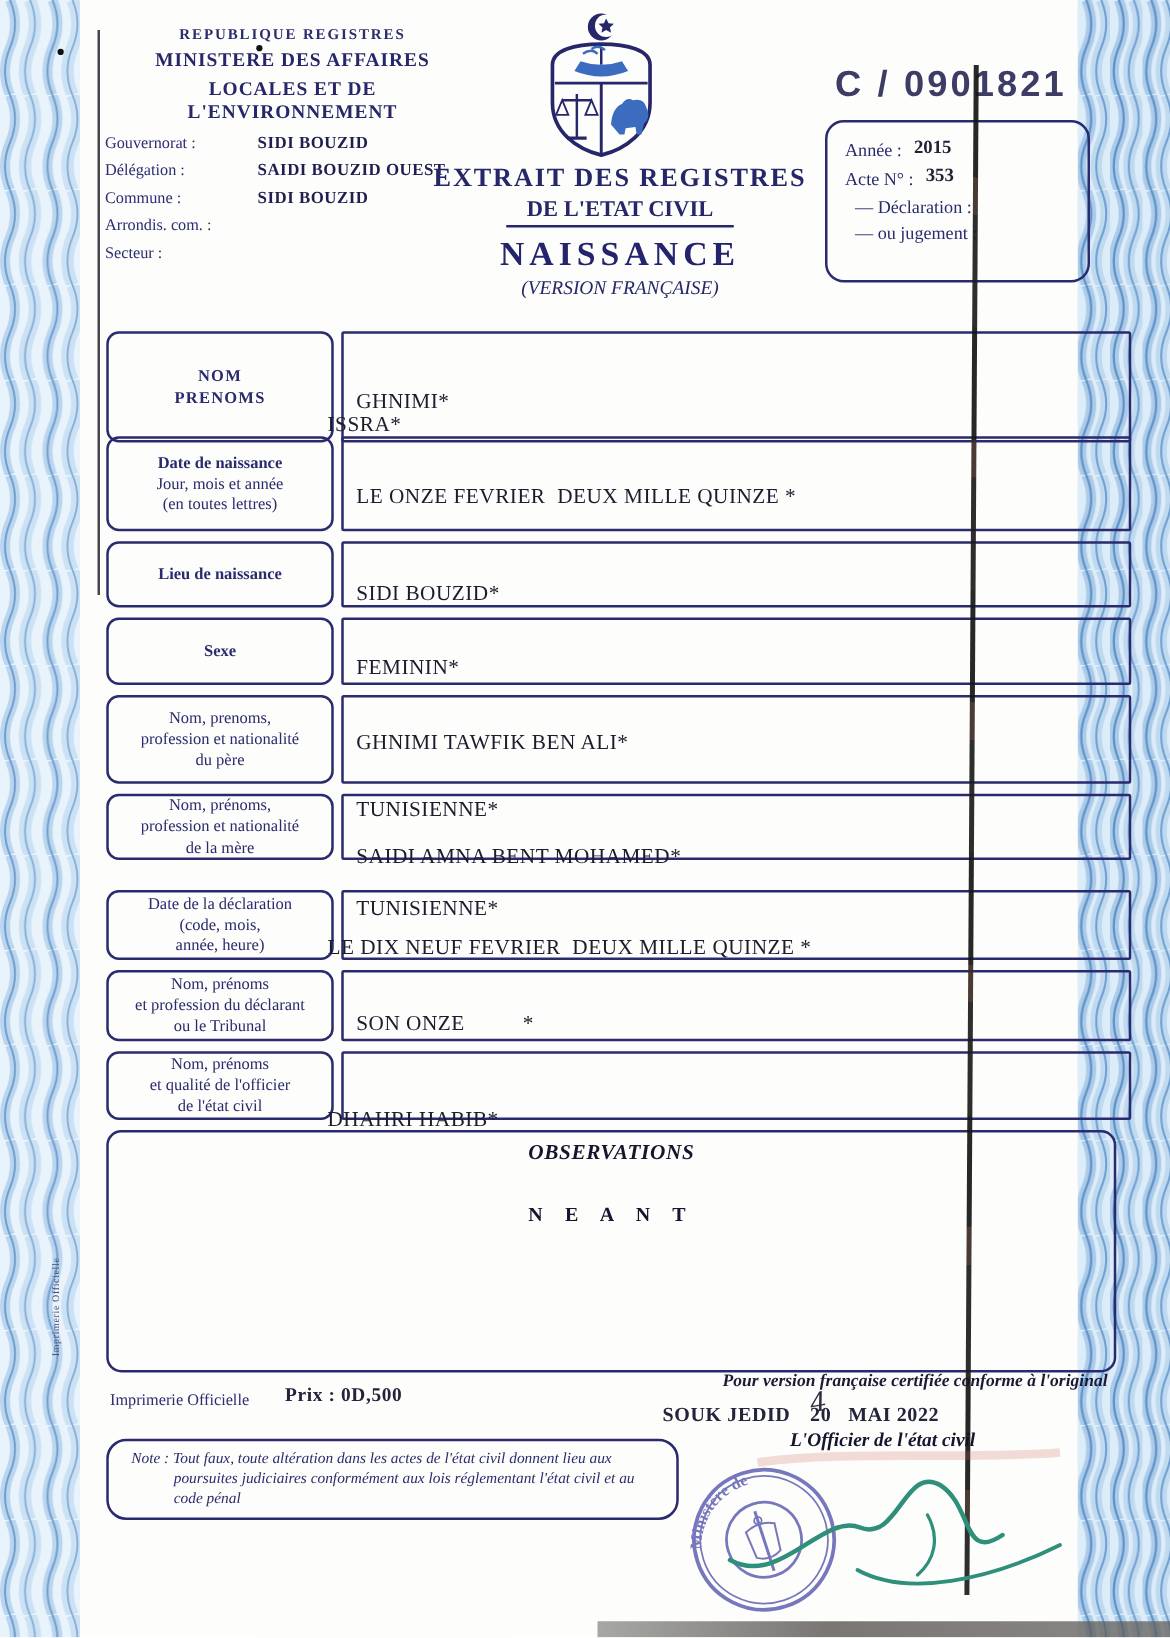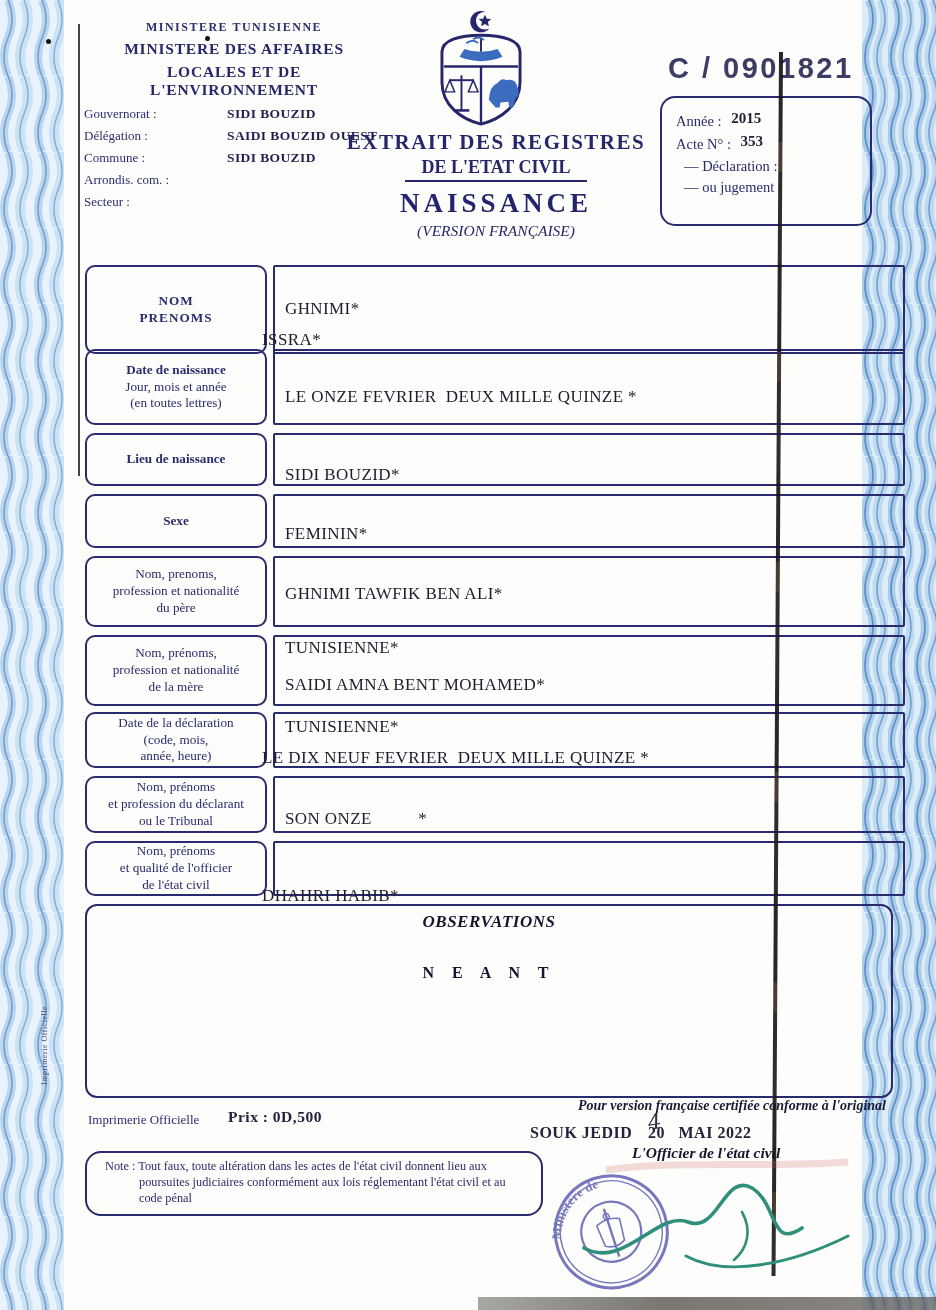--- a/index.html
+++ b/index.html
@@ -13,21 +13,21 @@
   .fold-line{position:absolute;left:779px;top:52px;width:3.5px;height:1224px;z-index:6;
              background:repeating-linear-gradient(180deg,#151515 0 90px,#3a2a22 90px 120px,#1c1c1c 120px 210px);
              transform:rotate(0.35deg);transform-origin:top center;opacity:.92;}
   .margin-line{position:absolute;left:78px;top:24px;width:1.6px;height:452px;background:#24242c;opacity:.85;}
   .dot{position:absolute;width:5px;height:5px;border-radius:50%;background:#111;}
   
   .hdr{position:absolute;left:84px;top:20px;width:300px;}
   .hdr-republic{font-size:12px;font-weight:bold;letter-spacing:1.5px;text-align:center;color:#2c2c6e;}
   .hdr-min{font-size:15.5px;font-weight:bold;letter-spacing:.8px;text-align:center;margin-top:5px;color:#26266a;}
   .admin{margin-top:7px;font-size:13px;}
-  .admin-row{display:flex;height:22px;align-items:baseline;gap:21px;}
+  .admin-row{display:flex;height:22px;align-items:baseline;}
   .admin-label{width:122px;color:#2c2c72;}
   .admin-value{font-weight:bold;font-size:13.5px;color:#1e1e50;letter-spacing:.4px;white-space:pre;}
   
   .emblem{position:absolute;left:412px;top:6px;width:138px;height:122px;}
   
   .serial{position:absolute;left:668px;top:52px;font-family:"Liberation Sans",sans-serif;
           font-size:29px;font-weight:600;letter-spacing:2.5px;color:#3c3c64;}
   .act-box{position:absolute;left:660px;top:96px;width:194px;height:114px;border:2.2px solid #2a2a6e;
            border-radius:15px;padding:12px 0 0 14px;font-size:14.5px;color:#2a2a6e;line-height:1.5;}
   .act-line .av{font-weight:bold;color:#222238;font-size:15px;position:relative;top:-3px;margin-left:6px;}
@@ -57,21 +57,21 @@
   .prix{position:absolute;left:228px;top:1108px;font-size:15.5px;font-weight:bold;color:#23233c;letter-spacing:.5px;}
   .certify{position:absolute;left:558px;top:1098px;width:328px;text-align:right;font-style:italic;font-weight:600;
            font-size:14px;color:#1a1a34;}
   .place{position:absolute;left:530px;top:1124px;font-size:16px;font-weight:bold;color:#23233c;letter-spacing:.5px;}
   .date{position:absolute;left:648px;top:1124px;font-size:16px;font-weight:bold;color:#23233c;letter-spacing:.5px;white-space:pre;}
   .hand-mark{position:absolute;left:648px;top:1110px;font-size:21px;font-style:italic;color:#2e2e40;
              transform:rotate(-10deg);z-index:7;font-family:"DejaVu Serif",serif;}
   .officer{position:absolute;left:632px;top:1144px;font-size:15.5px;font-weight:bold;font-style:italic;color:#15152e;}
   .note-box{position:absolute;left:85px;top:1151px;width:432px;border:2px solid #2a2a6e;border-radius:16px;
             padding:6px 10px 7px 12px;font-size:12.3px;line-height:1.3;color:#2a2a6e;}
-  .note-box p{margin:0;text-indent:-34px;padding-left:40px;}
+  .note-box p{margin:0;text-indent:-34px;padding-left:40px;font-style:italic;}
   .side-text{position:absolute;left:40px;top:1085px;transform:rotate(-90deg);transform-origin:left top;
              font-size:8px;color:#4a4a72;letter-spacing:.5px;}
   .stamp{position:absolute;left:534px;top:1152px;width:152px;height:152px;z-index:7;opacity:.82;transform:rotate(-18deg);}
   .signature{position:absolute;left:566px;top:1152px;width:310px;height:150px;z-index:8;}
   .bottom-strip{position:absolute;left:478px;top:1297px;width:458px;height:13px;z-index:9;
                 background:linear-gradient(90deg,#8a8a86,#4e4a46 40%,#63605c);opacity:.75;}
 </style>
 </head>
 <body>
 
@@ -101,21 +101,21 @@
     <rect width="74" height="1310" fill="#ddecf9"></rect>
     <rect width="74" height="1310" fill="url(#wr)"></rect>
   </svg>
 
   <div class="fold-line"></div>
   <div class="margin-line"></div>
   <div class="dot" style="left:46px;top:39px;"></div>
   <div class="dot" style="left:205px;top:36px;"></div>
 
   <div class="hdr">
-    <div class="hdr-republic">MINISTERE TUNISIENNE</div>
+    <div class="hdr-republic">REPUBLIQUE REGISTRES</div>
     <div class="hdr-min">MINISTERE DES AFFAIRES</div>
     <div class="hdr-min">LOCALES ET DE L'ENVIRONNEMENT</div>
     <div class="admin">
       <div class="admin-row">
         <span class="admin-label">Gouvernorat :</span>
         <span class="admin-value">SIDI BOUZID</span>
       </div>
       <div class="admin-row">
         <span class="admin-label">Délégation :</span>
         <span class="admin-value">SAIDI BOUZID OUEST</span>
@@ -173,21 +173,21 @@
     <div class="t3">NAISSANCE</div>
     <div class="t4">(VERSION FRANÇAISE)</div>
   </div>
 
   <div class="row" style="top:265px;height:89px;">
     <div class="lbox">
       <span class="ll b" style="letter-spacing:1px;">NOM</span>
       <span class="ll b" style="letter-spacing:1px;">PRENOMS</span>
     </div>
     <div class="vbox">
-      <span class="val" style="top:32px;">GHNIMI*</span>
+      <span class="val" style="top:44px;">GHNIMI*</span>
     </div>
   </div>
 
   <div class="row" style="top:349px;height:76px;">
     <div class="lbox">
       <span class="ll b">Date de naissance</span>
       <span class="ll">Jour, mois et année</span>
       <span class="ll">(en toutes lettres)</span>
     </div>
     <div class="vbox">
@@ -217,21 +217,21 @@
     <div class="lbox">
       <span class="ll">Nom, prenoms,</span>
       <span class="ll">profession et nationalité</span>
       <span class="ll">du père</span>
     </div>
     <div class="vbox">
       <span class="val" style="top:26px;">GHNIMI TAWFIK BEN ALI*</span>
     </div>
   </div>
 
-  <div class="row" style="top:635px;height:71px;">
+  <div class="row" style="top:635px;height:53px;">
     <div class="lbox">
       <span class="ll">Nom, prénoms,</span>
       <span class="ll">profession et nationalité</span>
       <span class="ll">de la mère</span>
     </div>
     <div class="vbox">
       <span class="val" style="top:1px;">TUNISIENNE*</span>
       <span class="val" style="top:38px;">SAIDI AMNA BENT MOHAMED*</span>
     </div>
   </div>

